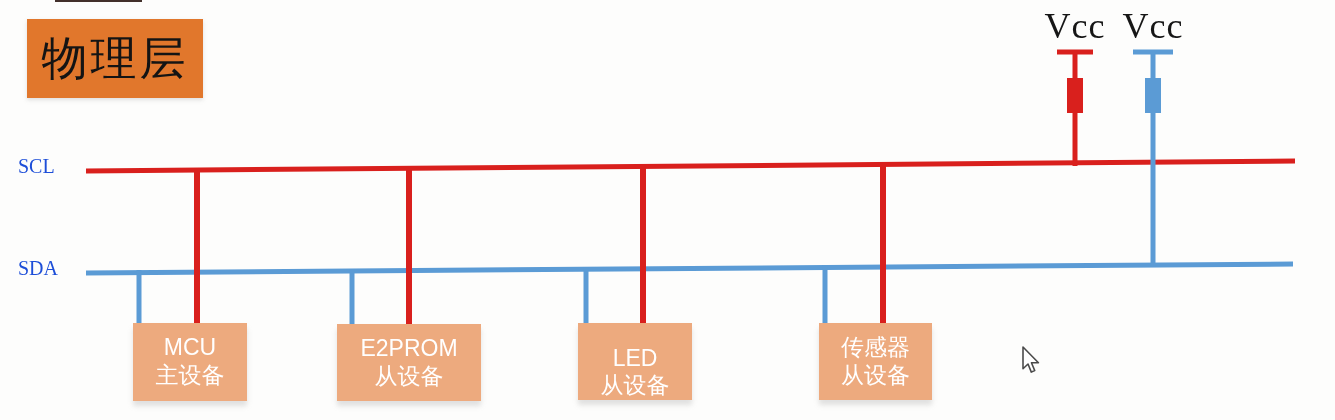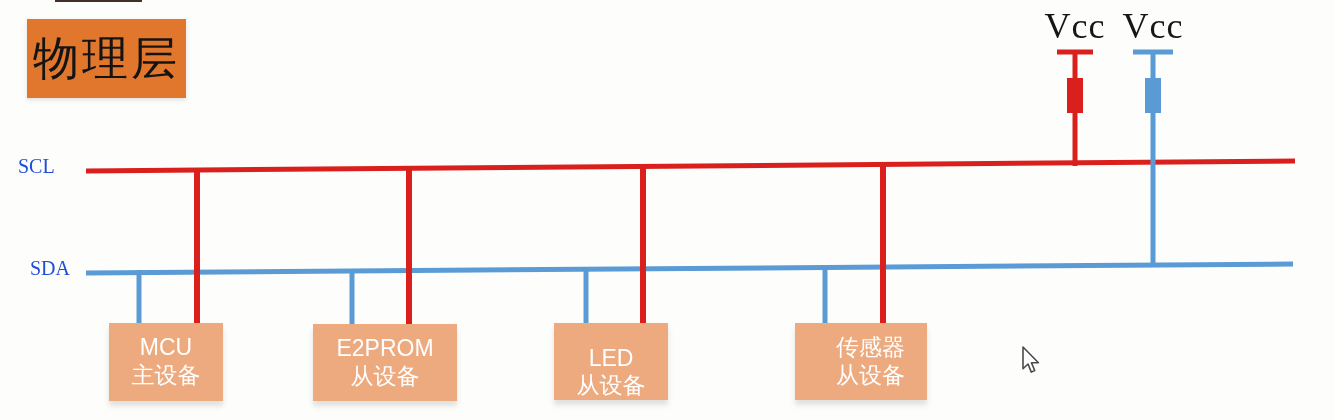--- a/index.html
+++ b/index.html
@@ -9,53 +9,54 @@
     background:#fdfdfc;
     overflow:hidden;
     font-family:"Liberation Sans", sans-serif;
   }
   #wires{position:absolute;left:0;top:0;width:1335px;height:420px;}
   .top-artifact{
     position:absolute;left:55px;top:0;width:87px;height:2px;
     background:#42302b;
   }
   .title-box{
-    position:absolute;left:27px;top:19px;width:159px;height:79px;
+    position:absolute;left:27px;top:19px;width:176px;height:79px;
     background:#e1772c;
     display:flex;align-items:center;justify-content:center;
     font-family:"DejaVu Serif","Liberation Serif",serif;
     font-size:46px;color:#141414;letter-spacing:3px;
     box-shadow:0 2px 4px rgba(170,170,170,0.35);
   }
   .bus-label{
     position:absolute;
     font-family:"Liberation Serif","DejaVu Serif",serif;
     font-size:20px;color:#1d4ed8;
   }
   #scl-label{left:18px;top:155px;}
-  #sda-label{left:18px;top:257px;margin-left:12px;}
+  #sda-label{left:18px;top:257px;}
   .vcc-label{
     position:absolute;top:5px;width:64px;text-align:center;
     font-family:"Liberation Serif","DejaVu Serif",serif;
     font-size:36px;color:#161616;letter-spacing:1px;
   }
   #vcc-scl{left:1043px;}
   #vcc-sda{left:1121px;}
   .device-box{
     position:absolute;
     background:#edaa7e;
     color:#ffffff;
     display:flex;flex-direction:column;align-items:center;justify-content:center;
     font-size:23px;line-height:1.2;text-align:center;
     box-shadow:0 5px 5px rgba(150,150,150,0.28);
+    margin-left:24px;
   }
   #device-mcu{left:109px;top:323px;width:114px;height:78px;}
   #device-e2prom{left:313px;top:324px;width:144px;height:77px;text-align:right;}
   #device-led{left:554px;top:323px;width:114px;height:77px;justify-content:flex-end;}
-  #device-sensor{left:795px;top:323px;width:113px;height:77px;padding-left:19px;}
+  #device-sensor{left:795px;top:323px;width:113px;height:77px;}
 </style>
 </head>
 <body>
 
 <div id="stage">
 
   <div class="top-artifact"></div>
 
   <svg id="wires" viewBox="0 0 1335 420" xmlns="http://www.w3.org/2000/svg">
 

